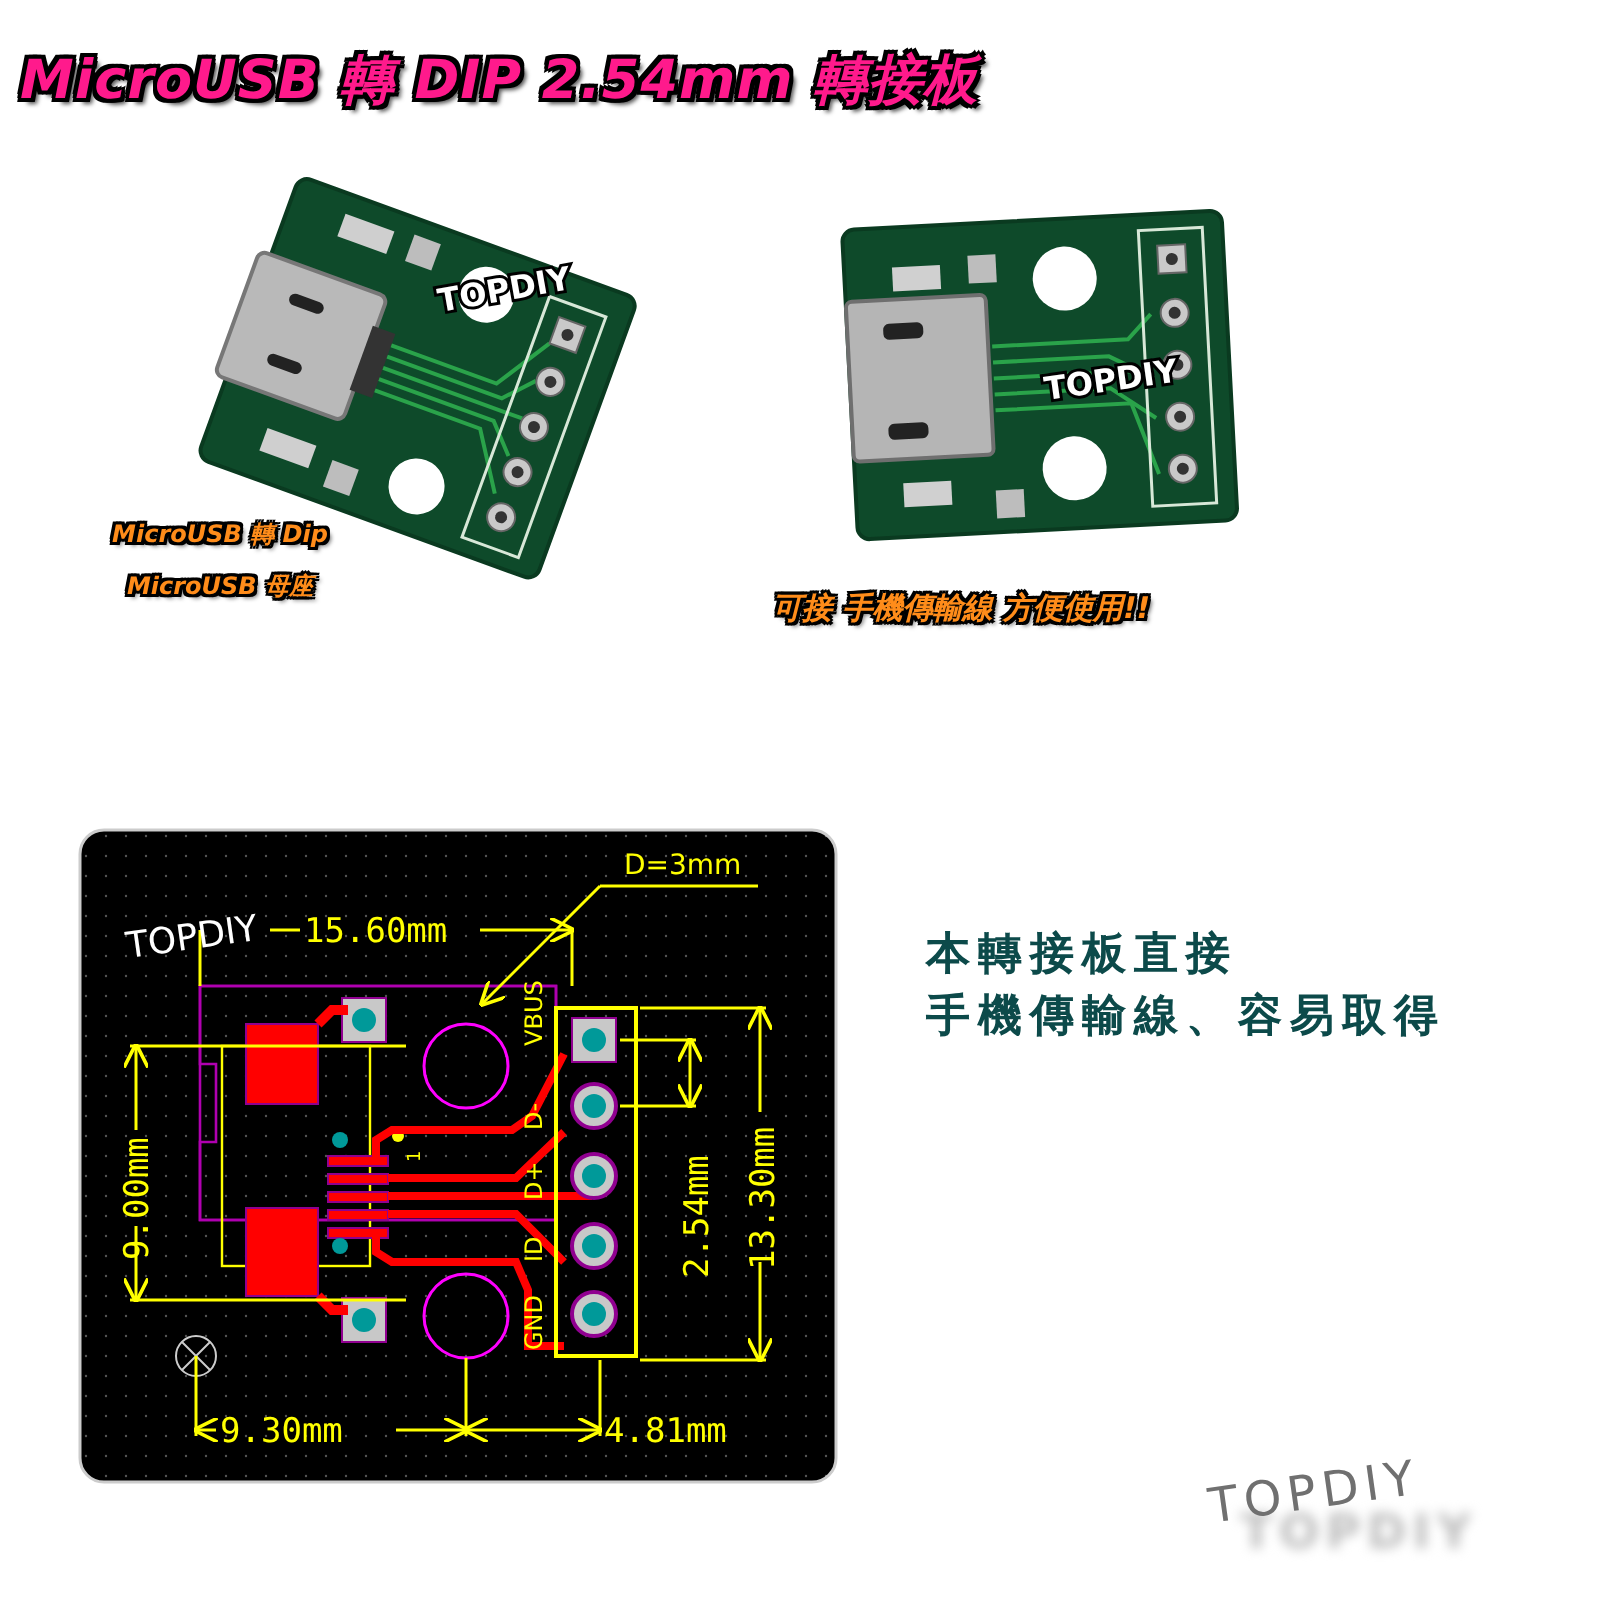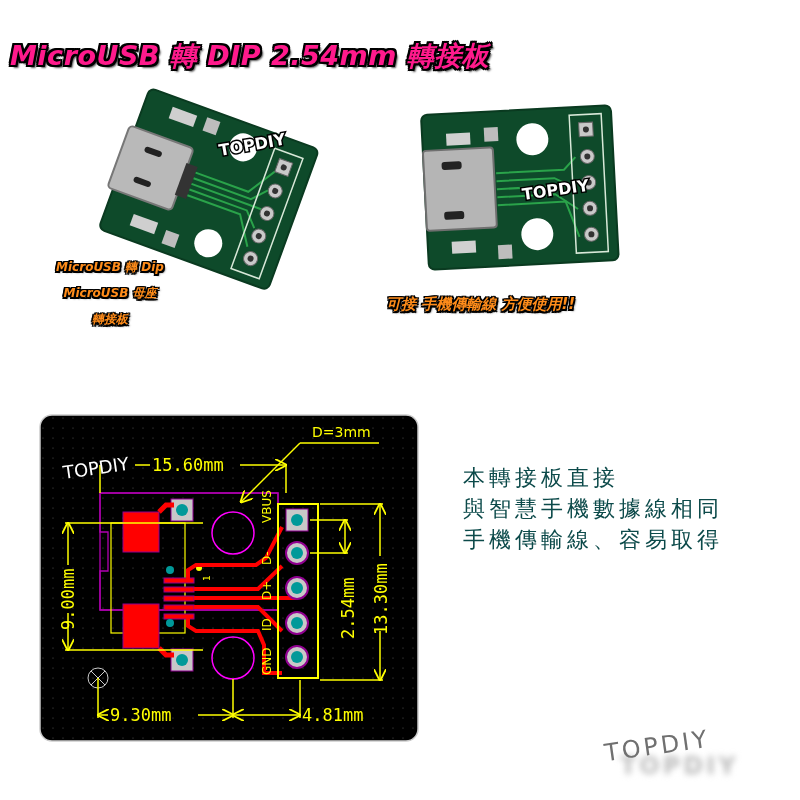--- a/index.html
+++ b/index.html
@@ -8,36 +8,35 @@
 
     .title {
       left: 10px; top: 22px;
       font-family: "DejaVu Sans", sans-serif;
       font-weight: bold; font-style: italic;
       font-size: 27px; letter-spacing: 0.5px;
       color: #ff1a8c;
       text-shadow: -2px -2px 0 #000, 2px -2px 0 #000, -2px 2px 0 #000, 2px 2px 0 #000,
                    0 -2px 0 #000, 0 2px 0 #000, -2px 0 0 #000, 2px 0 0 #000, 3px 3px 2px #555;
       white-space: nowrap;
-      margin-top: 16px;
     }
     .orange-cap {
       font-family: "DejaVu Sans", sans-serif;
       font-weight: bold; font-style: italic;
       color: #ff8c1a;
       text-shadow: -1.5px -1.5px 0 #000, 1.5px -1.5px 0 #000, -1.5px 1.5px 0 #000, 1.5px 1.5px 0 #000,
                    0 -1.5px 0 #000, 0 1.5px 0 #000, -1.5px 0 0 #000, 1.5px 0 0 #000, 2px 2px 2px #666;
       white-space: nowrap;
     }
     .cap-left { left: 0; top: 254px; width: 220px; text-align: center; font-size: 12px; line-height: 26px; }
     .cap-right { left: 386px; top: 295px; font-size: 15px; font-style: italic; }
 
     .desc {
       left: 463px; top: 462px;
-      font-family: "DejaVu Sans", sans-serif; font-weight: normal;
+      font-family: "DejaVu Sans", sans-serif; font-weight: bold;
       font-size: 22px; line-height: 31px; letter-spacing: 4px;
       color: #0c4a4a;
       white-space: nowrap;
     }
 
     .watermark {
       left: 604px; top: 732px;
       font-family: "DejaVu Sans", sans-serif;
       font-size: 24px; color: #707070; letter-spacing: 3px;
       transform: rotate(-8deg);
@@ -96,21 +95,20 @@
         <circle cx="185" cy="136" r="3"></circle>
         <circle cx="185" cy="160" r="3"></circle>
       </g>
   </g>
   <text x="130" y="76" font-family="DejaVu Sans, sans-serif" font-weight="bold" font-size="16" fill="#ffffff" stroke="#000" stroke-width="3" paint-order="stroke" transform="rotate(-10 130 76)">TOPDIY</text>
 </svg>
 
 <div class="abs orange-cap cap-left">
   <div>MicroUSB 轉 Dip</div>
   <div>MicroUSB 母座</div>
-  <div>轉接板</div>
 </div>
 
 <svg class="abs photo" style="left:405px;top:100px;" width="230" height="180" viewBox="0 0 230 180">
   <g transform="rotate(-3 115 90)">
     <rect x="20" y="10" width="190" height="155" rx="6" fill="#0e4a2a" stroke="#0a3a20" stroke-width="2"></rect>
     <circle cx="130" cy="40" r="16" fill="#ffffff"></circle>
     <circle cx="130" cy="135" r="16" fill="#ffffff"></circle>
     <rect x="20" y="46" width="70" height="80" rx="3" fill="#b5b5b5" stroke="#6f6f6f" stroke-width="2"></rect>
     <rect x="38" y="58" width="20" height="8" rx="3" fill="#222"></rect>
     <rect x="38" y="108" width="20" height="8" rx="3" fill="#222"></rect>
@@ -277,18 +275,17 @@
     <text x="0" y="0" font-size="17" transform="translate(349,222) rotate(-90)">13.30mm</text>
     <text x="72" y="308" font-size="17">9.30mm</text>
     <text x="264" y="308" font-size="17">4.81mm</text>
   </g>
 
   <text x="26" y="66" font-family="DejaVu Sans, sans-serif" font-size="18" fill="#ffffff" transform="rotate(-8 26 66)">TOPDIY</text>
 </svg>
 
 <div class="abs desc">
   <div>本轉接板直接</div>
-  <div>與智慧手機數據線相同</div>
   <div>手機傳輸線、容易取得</div>
 </div>
 
 <div class="abs watermark-shadow">TOPDIY</div>
 <div class="abs watermark">TOPDIY</div>
 
 </body></html>

